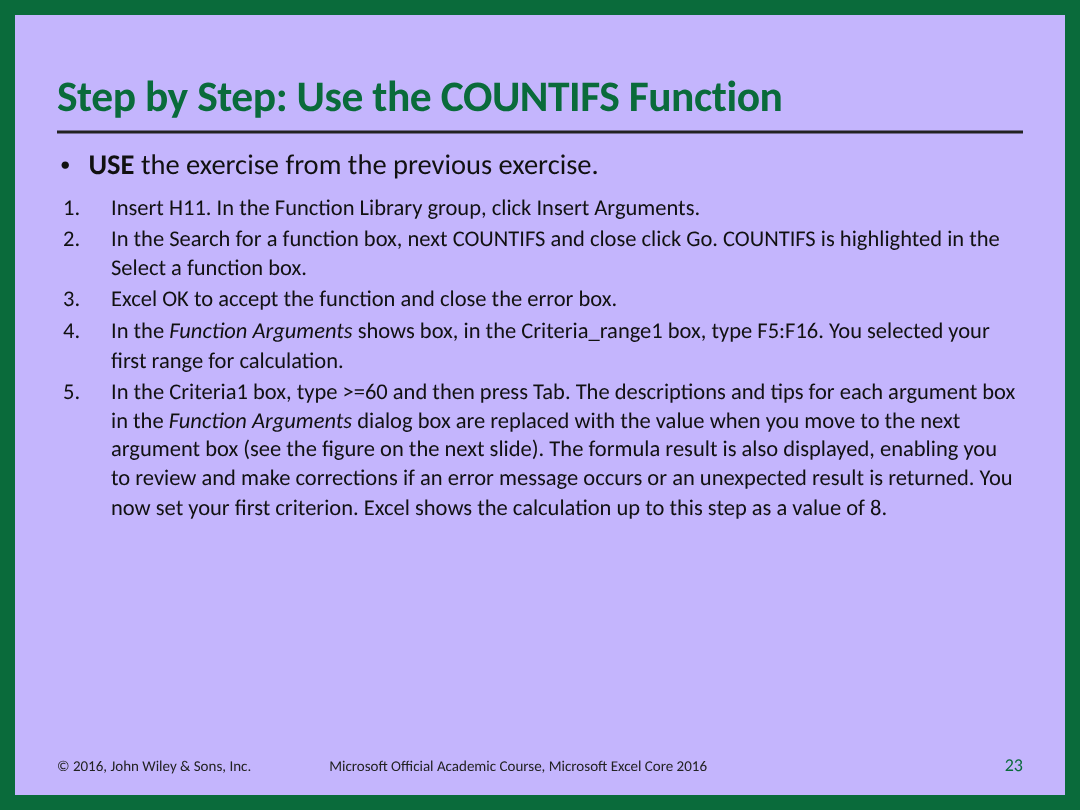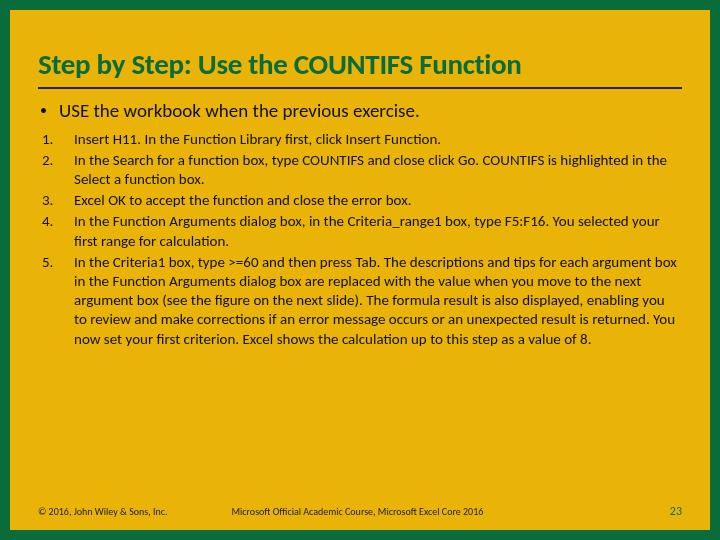--- a/index.html
+++ b/index.html
@@ -9,21 +9,21 @@
     height: 540px;
     font-family: "Segoe UI", "Calibri", Arial, sans-serif;
     background: #fff;
     overflow: hidden;
   }
   .slide {
     box-sizing: border-box;
     width: 720px;
     height: 540px;
     border: 10px solid #0a6b3b;
-    background: #eab308;
+    background: #c4b5fd;
     position: relative;
     padding: 28px 28px 0 28px;
   }
   .title {
     color: #0a6b3b;
     font-size: 29px;
     font-weight: 700;
     line-height: 1.15;
     margin: 10px 0 6px 0;
     letter-spacing: -0.3px;
@@ -44,86 +44,86 @@
     gap: 12px;
     font-size: 19px;
     margin: 0 0 6px 2px;
   }
   .lead .bullet {
     font-size: 14px;
     line-height: 1;
     position: relative;
     top: -2px;
   }
-  .lead .b { font-weight: 400; }
+  .lead .b { font-weight: 700; }
   ol.steps {
     list-style: none;
     padding: 0 4px 0 4px;
     margin: 0;
     font-size: 15px;
   }
   ol.steps li {
     display: flex;
     align-items: baseline;
     margin: 0 0 2px 0;
   }
   ol.steps li .num {
     flex: 0 0 32px;
     font-size: 15px;
   }
   ol.steps li .body {
     flex: 1 1 auto;
   }
   .b { font-weight: 400; }
-  .i { }
+  .i { font-style: italic; }
   .footer {
     position: absolute;
     left: 28px;
     right: 28px;
     bottom: 12px;
     display: flex;
     align-items: baseline;
     font-size: 10px;
     color: #222;
   }
   .footer .copy { flex: 0 0 auto; padding-right: 52px;}
-  .footer .course { flex: 1 1 auto; text-align: left; margin-left: 12px; }
+  .footer .course { flex: 1 1 auto; text-align: left; }
   .footer .page { flex: 0 0 auto; color: #0a6b3b; font-size: 12px; }
 </style>
 </head>
 <body>
 
 <div class="slide">
   <div class="title">Step by Step: Use the COUNTIFS Function</div>
   <hr class="title-rule">
 
   <div class="content">
     <div class="lead">
       <span class="bullet">•</span>
       <span>
-        <span class="b">USE</span><span> the workbook when the previous exercise.</span>
+        <span class="b">USE</span><span> the exercise from the previous exercise.</span>
       </span>
     </div>
 
     <ol class="steps" id="steps">
         <li>
           <span class="num">1.</span>
-          <span class="body"><span>Insert </span><span class="b">H11</span><span>. In the Function Library first, click </span><span class="b">Insert Function</span><span>.</span></span>
+          <span class="body"><span>Insert </span><span class="b">H11</span><span>. In the Function Library group, click </span><span class="b">Insert Arguments</span><span>.</span></span>
         </li>
         <li>
           <span class="num">2.</span>
-          <span class="body"><span>In the Search for a function box, type </span><span class="b">COUNTIFS</span><span> and close click </span><span class="b">Go</span><span>. COUNTIFS is highlighted in the Select a function box.</span></span>
+          <span class="body"><span>In the Search for a function box, next </span><span class="b">COUNTIFS</span><span> and close click </span><span class="b">Go</span><span>. COUNTIFS is highlighted in the Select a function box.</span></span>
         </li>
         <li>
           <span class="num">3.</span>
           <span class="body"><span>Excel </span><span class="b">OK</span><span> to accept the function and close the error box.</span></span>
         </li>
         <li>
           <span class="num">4.</span>
-          <span class="body"><span>In the </span><span class="i">Function Arguments</span><span> dialog box, in the Criteria_range1 box, type </span><span class="b">F5:F16</span><span>. You selected your first range for calculation.</span></span>
+          <span class="body"><span>In the </span><span class="i">Function Arguments</span><span> shows box, in the Criteria_range1 box, type </span><span class="b">F5:F16</span><span>. You selected your first range for calculation.</span></span>
         </li>
         <li>
           <span class="num">5.</span>
           <span class="body"><span>In the Criteria1 box, type </span><span class="b">&gt;=60</span><span> and then press </span><span class="b">Tab</span><span>. The descriptions and tips for each argument box in the </span><span class="i">Function Arguments</span><span> dialog box are replaced with the value when you move to the next argument box (see the figure on the next slide). The formula result is also displayed, enabling you to review and make corrections if an error message occurs or an unexpected result is returned. You now set your first criterion. Excel shows the calculation up to this step as a value of 8.</span></span>
         </li>
       </ol>
   </div>
 
   <div class="footer">
     <span class="copy">© 2016, John Wiley &amp; Sons, Inc.</span>

